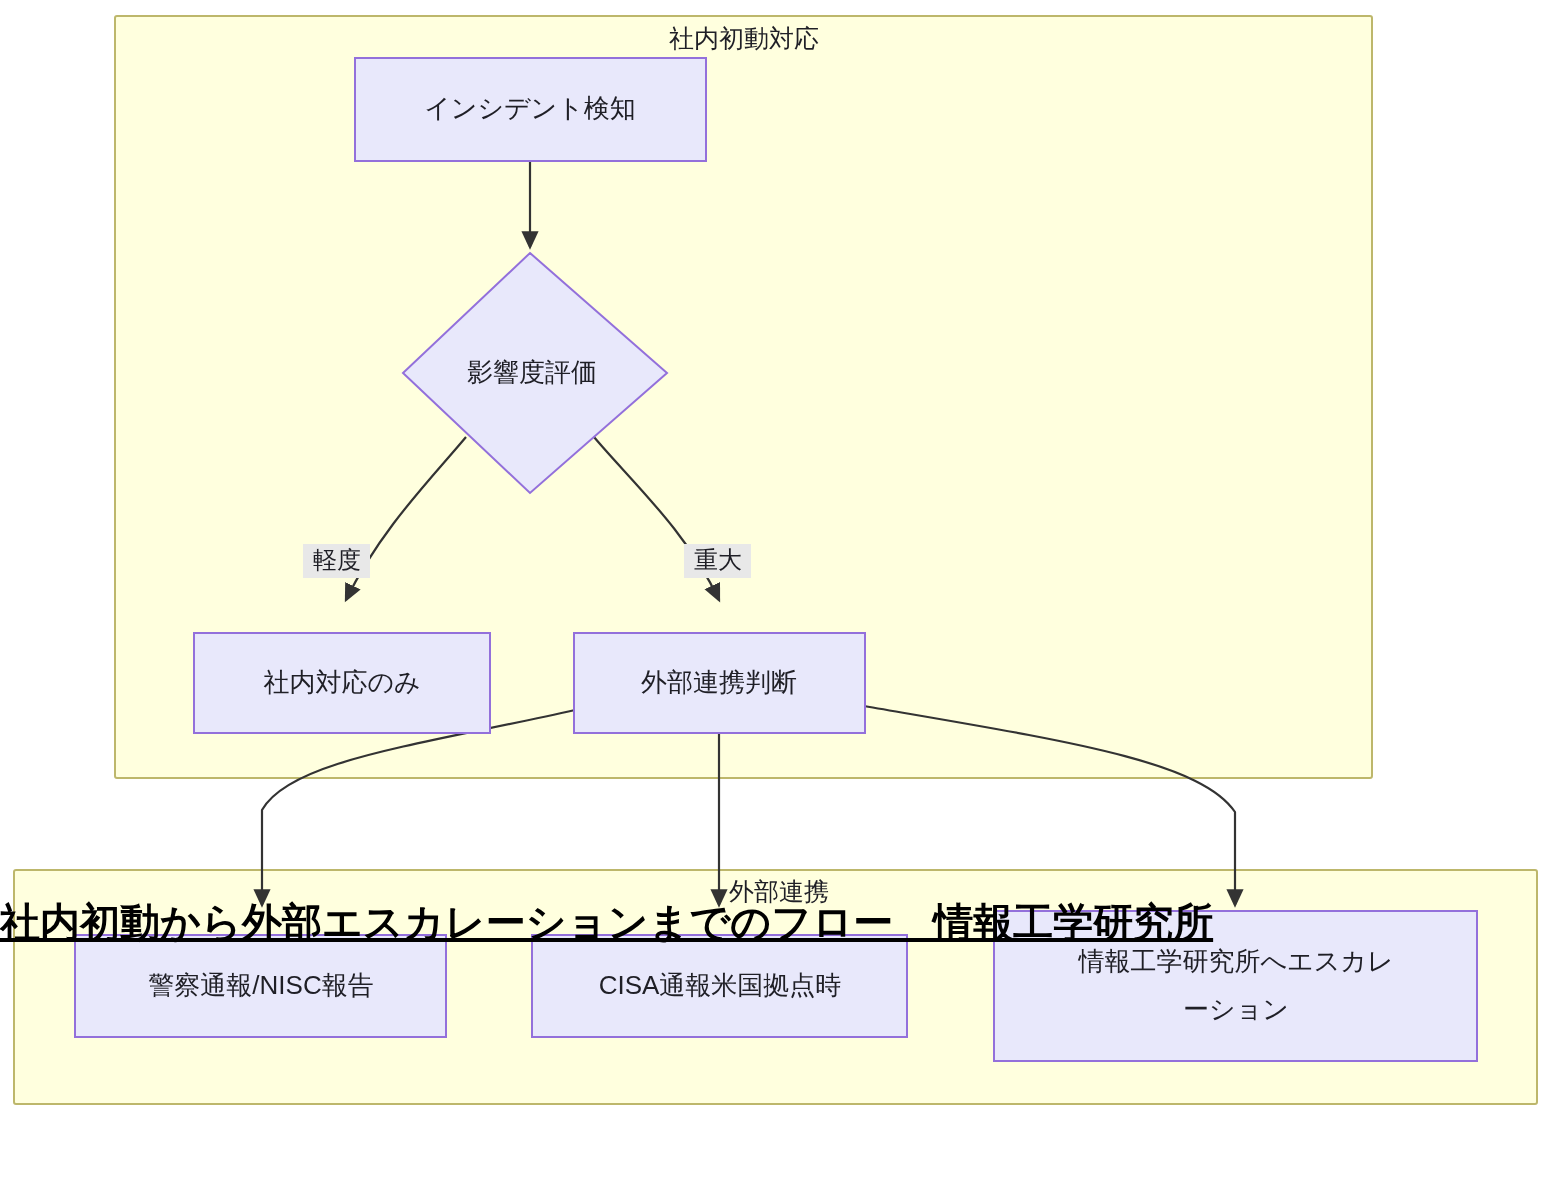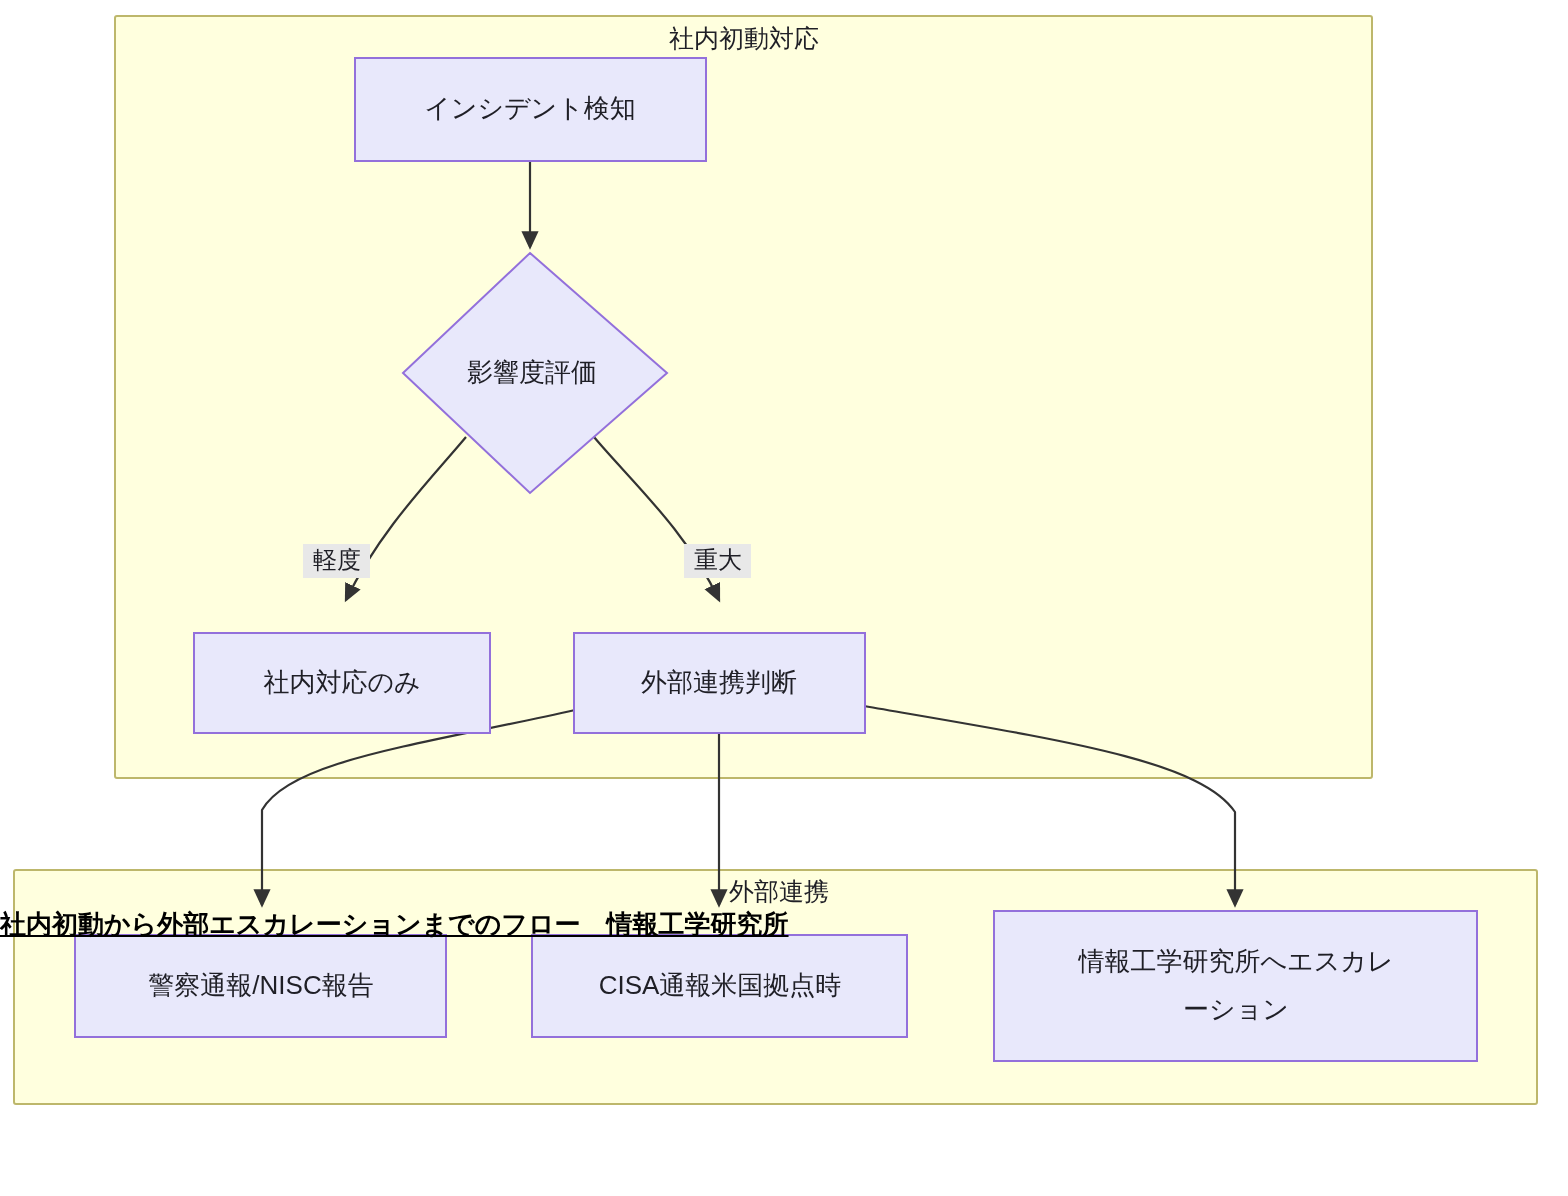--- a/index.html
+++ b/index.html
@@ -65,24 +65,24 @@
     fill: #1f1f26;
     text-anchor: middle;
     dominant-baseline: middle;
   }
   .edge-label-bg {
     fill: #e8e8e8;
   }
   .caption {
     position: absolute;
     left: 0;
-    bottom: 14px;
+    bottom: 6px;
     width: 1568px;
     font-family: "Liberation Sans", "DejaVu Sans", sans-serif;
-    font-size: 26px;
+    font-size: 40px;
     font-weight: bold;
     color: #000000;
     text-decoration: underline;
     white-space: nowrap;
     letter-spacing: 0px;
   }
 </style>
 </head>
 <body>
 

